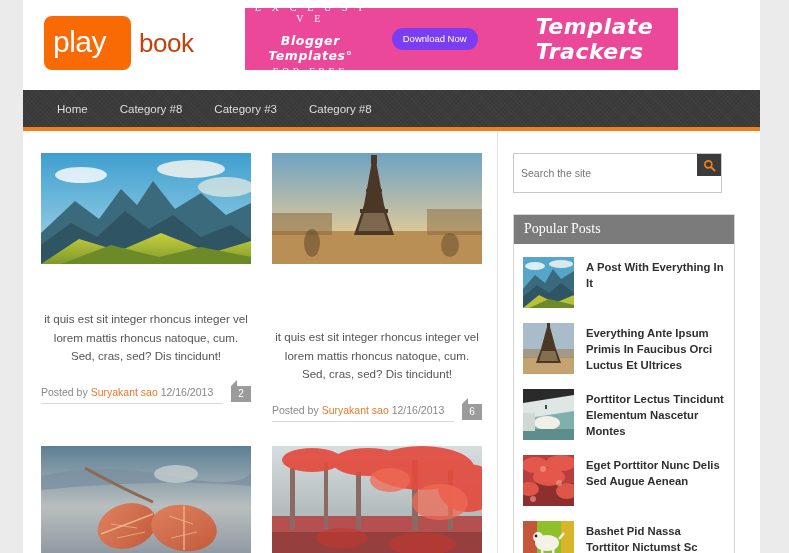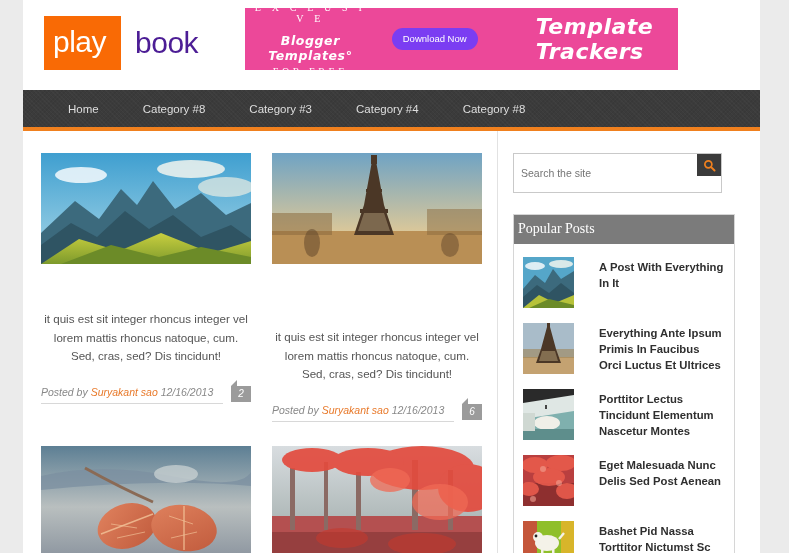--- a/index.html
+++ b/index.html
@@ -31,29 +31,30 @@
   }
   .logo {
     display: flex; align-items: center;
     margin-top: 8px; margin-left: 6px;
   }
   .logo-badge {
     background: #f96a05;
     color: #ffffff;
     font-size: 30px;
     line-height: 1;
-    padding: 11px 15px 13px 9px;
+    padding: 11px 25px 13px 9px;
     letter-spacing: -0.5px;
     font-weight: 400;
+    border-radius: 8px;
   }
   .logo-word {
-    color: #4c1d95;
-    font-size: 30px;
+    color: #c2410c;
+    font-size: 26px;
     line-height: 1;
-    margin-left: 14px;
+    margin-left: 8px;
     letter-spacing: -0.5px;
   }
   .banner {
     position: absolute;
     left: 222px; top: 8px;
     width: 433px; height: 62px;
     background: #ec4899;
     display: flex;
     align-items: center;
   }
@@ -98,22 +99,21 @@
   }
   
   .nav {
     height: 37px;
     background: #3b3b3b;
     background-image:
       repeating-linear-gradient(45deg, rgba(255,255,255,.022) 0 1px, transparent 1px 3px),
       repeating-linear-gradient(-45deg, rgba(0,0,0,.06) 0 1px, transparent 1px 3px);
     display: flex;
     align-items: center;
-    padding-left: 29px;
-    gap: 12px;
+    padding-left: 18px;
   }
   .nav-item {
     color: #dedede;
     font-size: 11.5px;
     padding: 11px 16px 11px 16px;
     cursor: pointer;
     white-space: nowrap;
   }
   .nav-accent { height: 4px; background: #f0801e; }
   
@@ -147,21 +147,20 @@
     line-height: 18.5px;
     text-align: center;
   }
   .post-body-3 { margin-top: 64px; }
   .post-meta {
     margin-top: 20px;
     position: relative;
     display: flex;
     align-items: flex-end;
     justify-content: space-between;
-    font-style: italic;
   }
   .meta-text {
     font-size: 10.5px;
     color: #888888;
     border-bottom: 1px solid #d8d8d8;
     padding-bottom: 5px;
     flex: 1;
     white-space: nowrap;
   }
   .meta-author { color: #e8792a; cursor: pointer; }
@@ -215,26 +214,26 @@
     margin-top: 21px;
     border: 1px solid #d6d6d6;
     width: 222px;
     background: #ffffff;
   }
   .widget-head {
     background: #7b7b7b;
     color: #ffffff;
     font-family: "Liberation Serif", serif;
     font-size: 14px;
-    padding: 6px 10px 7px 4px;
+    padding: 6px 10px 7px 10px;
   }
   .pop-list { padding: 6px 9px 8px 9px; }
   .pop-item {
     display: flex;
-    gap: 25px;
+    gap: 12px;
     padding: 7px 0 8px 0;
     align-items: flex-start;
     cursor: pointer;
   }
   .pop-thumb { width: 51px; height: 51px; flex: 0 0 51px; overflow: hidden; }
   .pop-thumb svg { display: block; width: 51px; height: 51px; }
   .pop-title {
     font-size: 11.3px;
     line-height: 16px;
     color: #2f2f2f;
@@ -262,21 +261,20 @@
       </div>
       <button class="banner-btn">Download Now</button>
       <div class="banner-right">Template Trackers</div>
     </div>
   </div>
 
   <div class="nav">
     <div class="nav-item">Home</div>
     <div class="nav-item">Category #8</div>
     <div class="nav-item">Category #3</div>
-    <div class="nav-item">Category #4</div>
     <div class="nav-item">Category #8</div>
   </div>
   <div class="nav-accent"></div>
 
   <div class="content">
 
     <div class="main-col">
 
       <div class="post-row">
 
@@ -493,21 +491,21 @@
                   <ellipse cx="6" cy="34" rx="10" ry="7"></ellipse>
                   <ellipse cx="44" cy="36" rx="11" ry="8"></ellipse>
                 </g>
                 <g fill="#f3a293" opacity=".6">
                   <circle cx="20" cy="14" r="3"></circle>
                   <circle cx="36" cy="28" r="3"></circle>
                   <circle cx="10" cy="44" r="3"></circle>
                 </g>
               </svg>
             </div>
-            <div class="pop-title">Eget Malesuada Nunc Delis Sed Post Aenean</div>
+            <div class="pop-title">Eget Porttitor Nunc Delis Sed Augue Aenean</div>
           </div>
 
           <div class="pop-item">
             <div class="pop-thumb">
               <svg viewBox="0 0 51 51" preserveAspectRatio="none">
                 <rect width="51" height="51" fill="#8fbf2a"></rect>
                 <rect x="0" y="0" width="14" height="34" fill="#c4563a"></rect>
                 <rect x="38" y="0" width="13" height="34" fill="#d8b52a"></rect>
                 <rect y="38" width="51" height="13" fill="#f2d21e"></rect>
                 <g fill="#1b1b1b">

